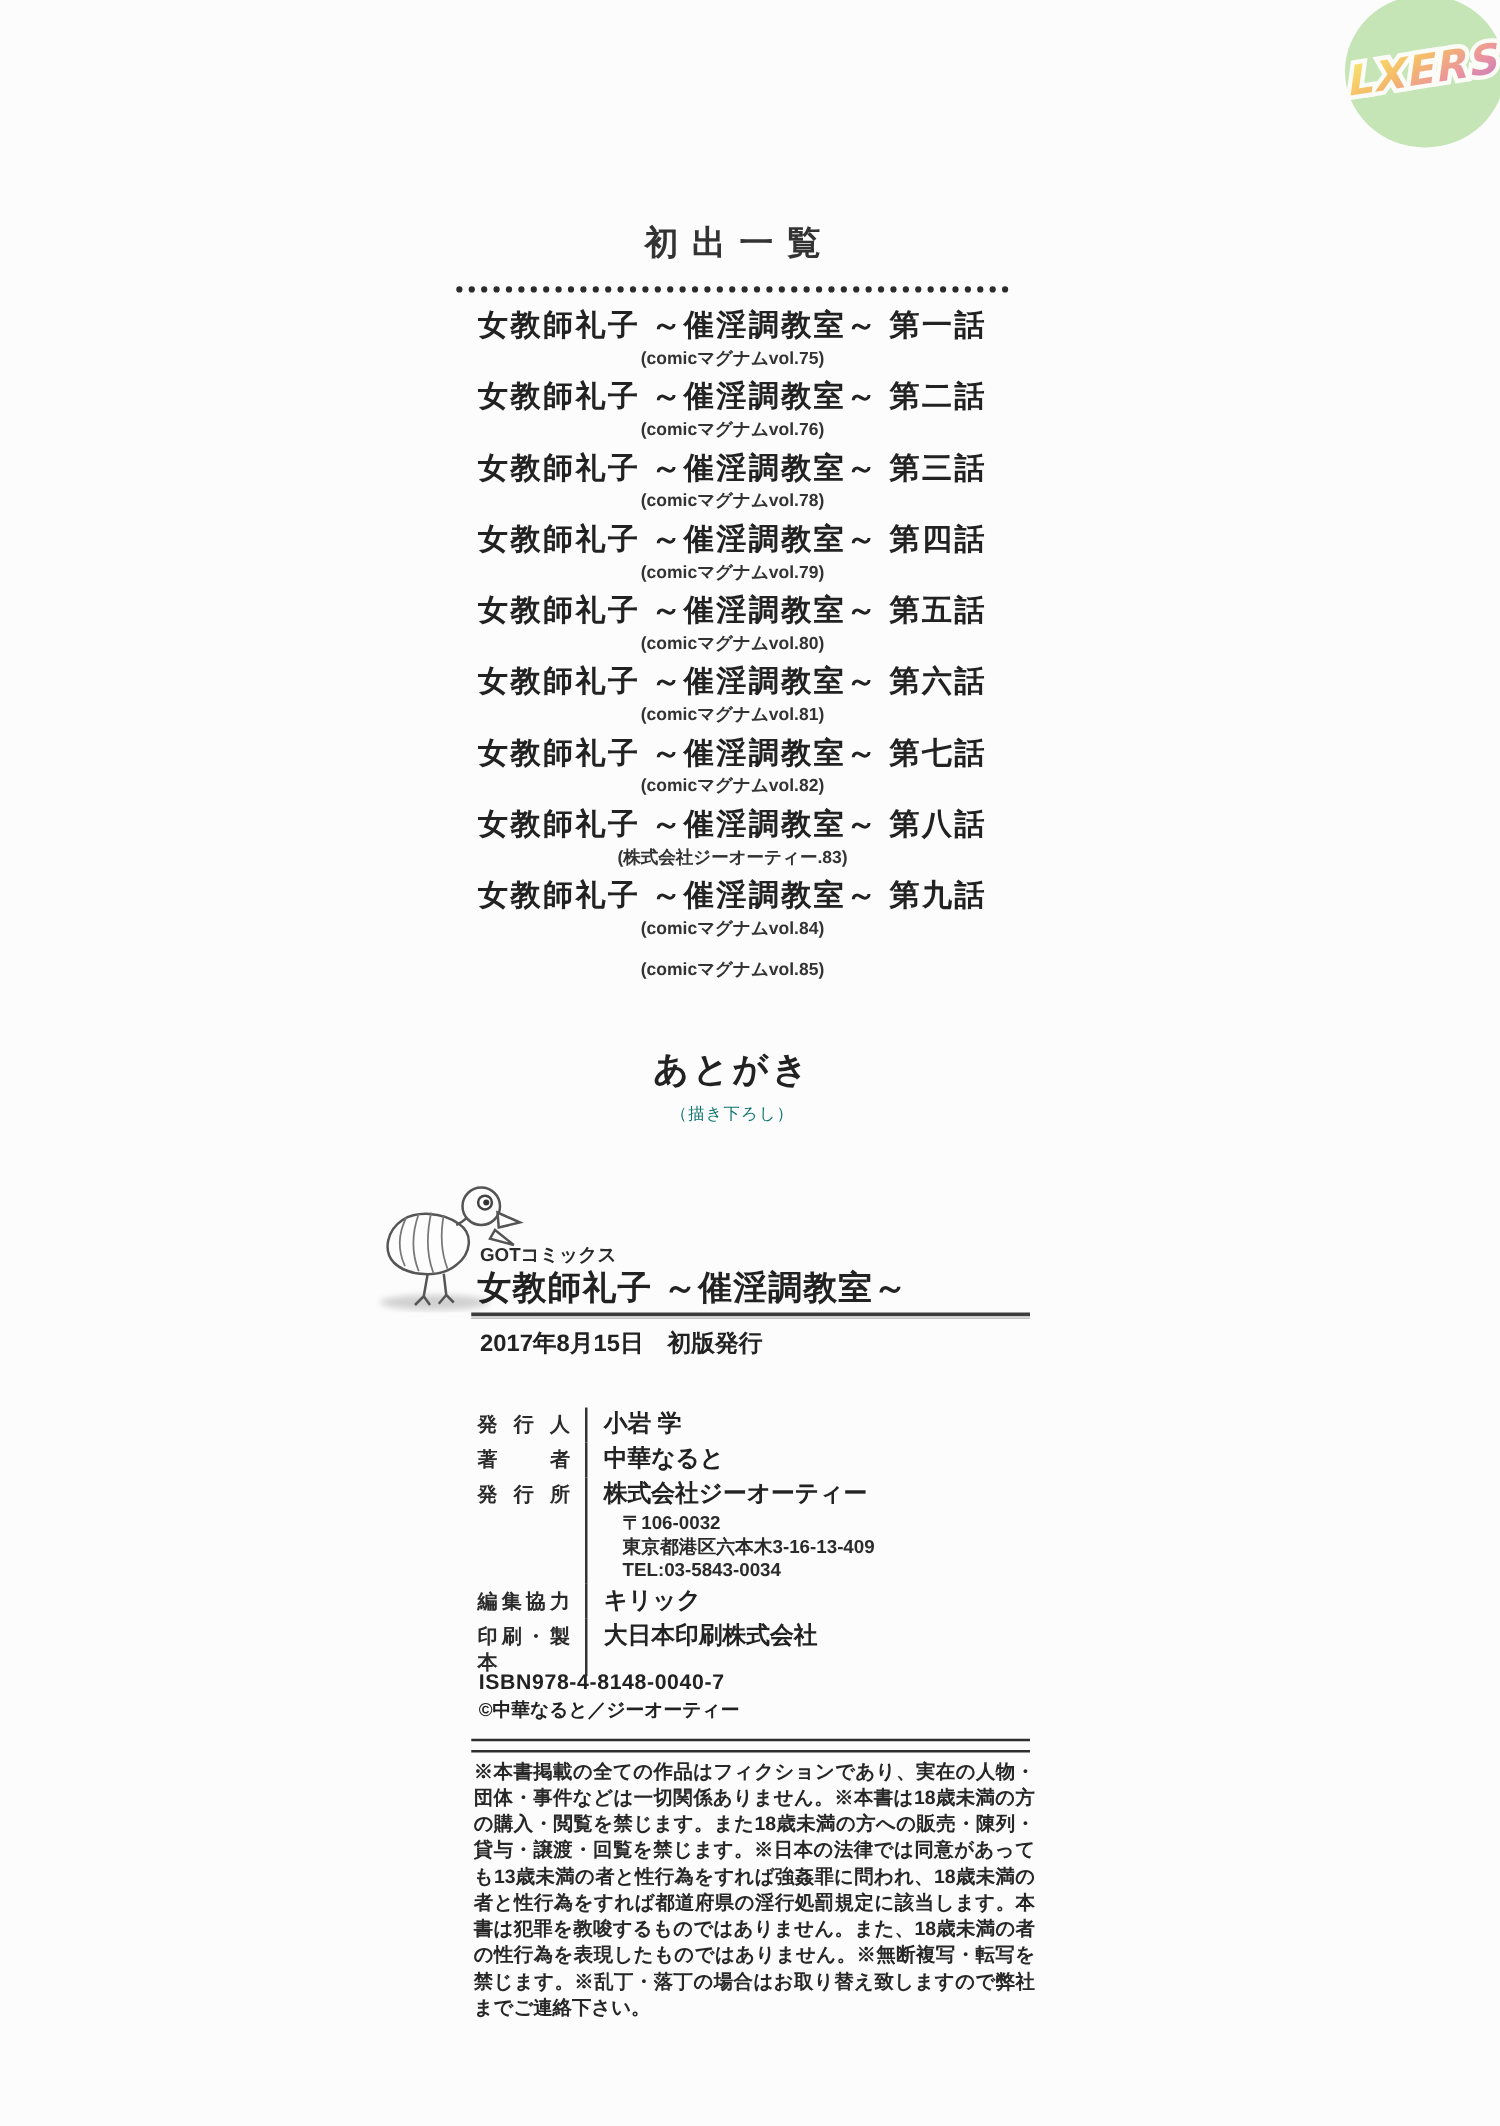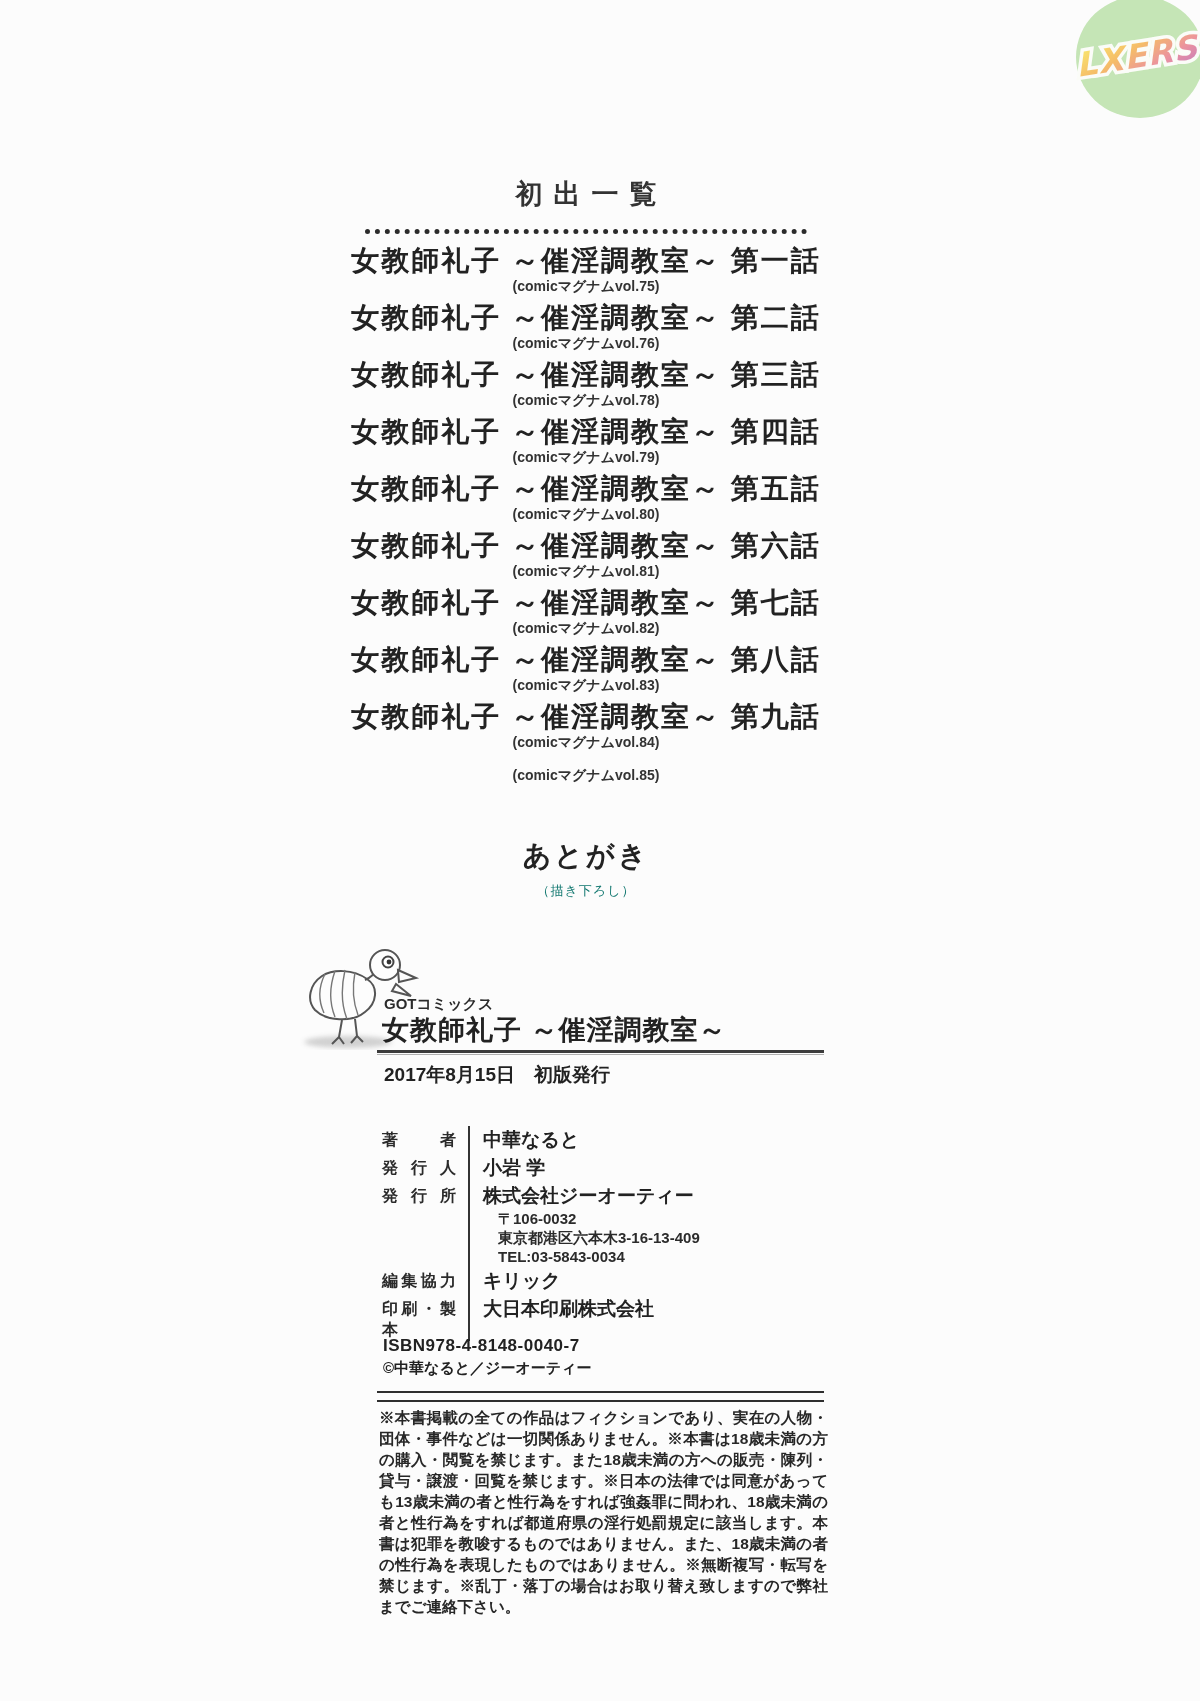--- a/index.html
+++ b/index.html
@@ -38,21 +38,21 @@
   .publist-title {
     margin:0; font-size:27px; font-weight:600; color:#333;
     letter-spacing:11px; padding-left:11px;
   }
   .dotted-rule {
     width:442px; margin:17px auto 0;
     border-top:5px dotted #2b2b2b; height:0;
   }
   .entries { list-style:none; margin:15px 0 0; padding:0; }
   .entry { height:57px; }
-  .entry-title { font-size:28px; font-weight:700; letter-spacing:2px; color:#222; line-height:24px; }
+  .entry-title { font-size:24px; font-weight:700; letter-spacing:2px; color:#222; line-height:24px; }
   .entry-source { font-size:14px; font-weight:600; color:#333; line-height:18px; margin-top:4px; }
   .afterword { margin-top:14px; }
   .afterword-title { font-size:28px; font-weight:700; letter-spacing:3px; color:#222; }
   .afterword-note { font-size:13px; color:#0f766e; margin-top:7px; letter-spacing:1px; }
 
   
   .bird { position:absolute; left:296px; top:938px; width:132px; height:112px; }
   .imprint-label { position:absolute; left:384px; top:995px; font-size:15px; font-weight:700; color:#2b2b2b; }
   .book-title { position:absolute; left:382px; top:1012px; margin:0; font-size:27px; font-weight:600; letter-spacing:1px; color:#222; white-space:nowrap; }
   .title-rule { position:absolute; left:377px; top:1050px; width:447px; }
@@ -123,21 +123,21 @@
       <li class="entry">
         <div class="entry-title">女教師礼子 ～催淫調教室～ 第六話</div>
         <div class="entry-source">(comicマグナムvol.81)</div>
       </li>
       <li class="entry">
         <div class="entry-title">女教師礼子 ～催淫調教室～ 第七話</div>
         <div class="entry-source">(comicマグナムvol.82)</div>
       </li>
       <li class="entry">
         <div class="entry-title">女教師礼子 ～催淫調教室～ 第八話</div>
-        <div class="entry-source">(comicマグナムvol.83)</div>
+        <div class="entry-source">(株式会社ジーオーティー.83)</div>
       </li>
       <li class="entry">
         <div class="entry-title">女教師礼子 ～催淫調教室～ 第九話</div>
         <div class="entry-source">(comicマグナムvol.84)</div>
       </li>
       <li class="entry">
         <div class="entry-source">(comicマグナムvol.85)</div>
       </li>
     </ul>
     <div class="afterword">
@@ -173,29 +173,29 @@
     <div class="imprint-label">GOTコミックス</div>
     <h2 class="book-title">女教師礼子 ～催淫調教室～</h2>
     <div class="title-rule">
         <div class="t"></div>
         <div class="b"></div>
       </div>
     <div class="print-date">2017年8月15日　初版発行</div>
 
     <div class="credits">
       <div class="credit-row">
+        <div class="credit-label">発行人</div>
+        <div class="credit-cell">
+          <div class="credit-value">小岩 学</div>
+        </div>
+      </div>
+      <div class="credit-row">
         <div class="credit-label">著者</div>
         <div class="credit-cell">
           <div class="credit-value">中華なると</div>
-        </div>
-      </div>
-      <div class="credit-row">
-        <div class="credit-label">発行人</div>
-        <div class="credit-cell">
-          <div class="credit-value">小岩 学</div>
         </div>
       </div>
       <div class="credit-row">
         <div class="credit-label">発行所</div>
         <div class="credit-cell">
           <div class="credit-value">株式会社ジーオーティー</div>
           <div class="credit-details">
             <div class="credit-detail">〒106-0032</div>
             <div class="credit-detail">東京都港区六本木3-16-13-409</div>
             <div class="credit-detail">TEL:03-5843-0034</div>

